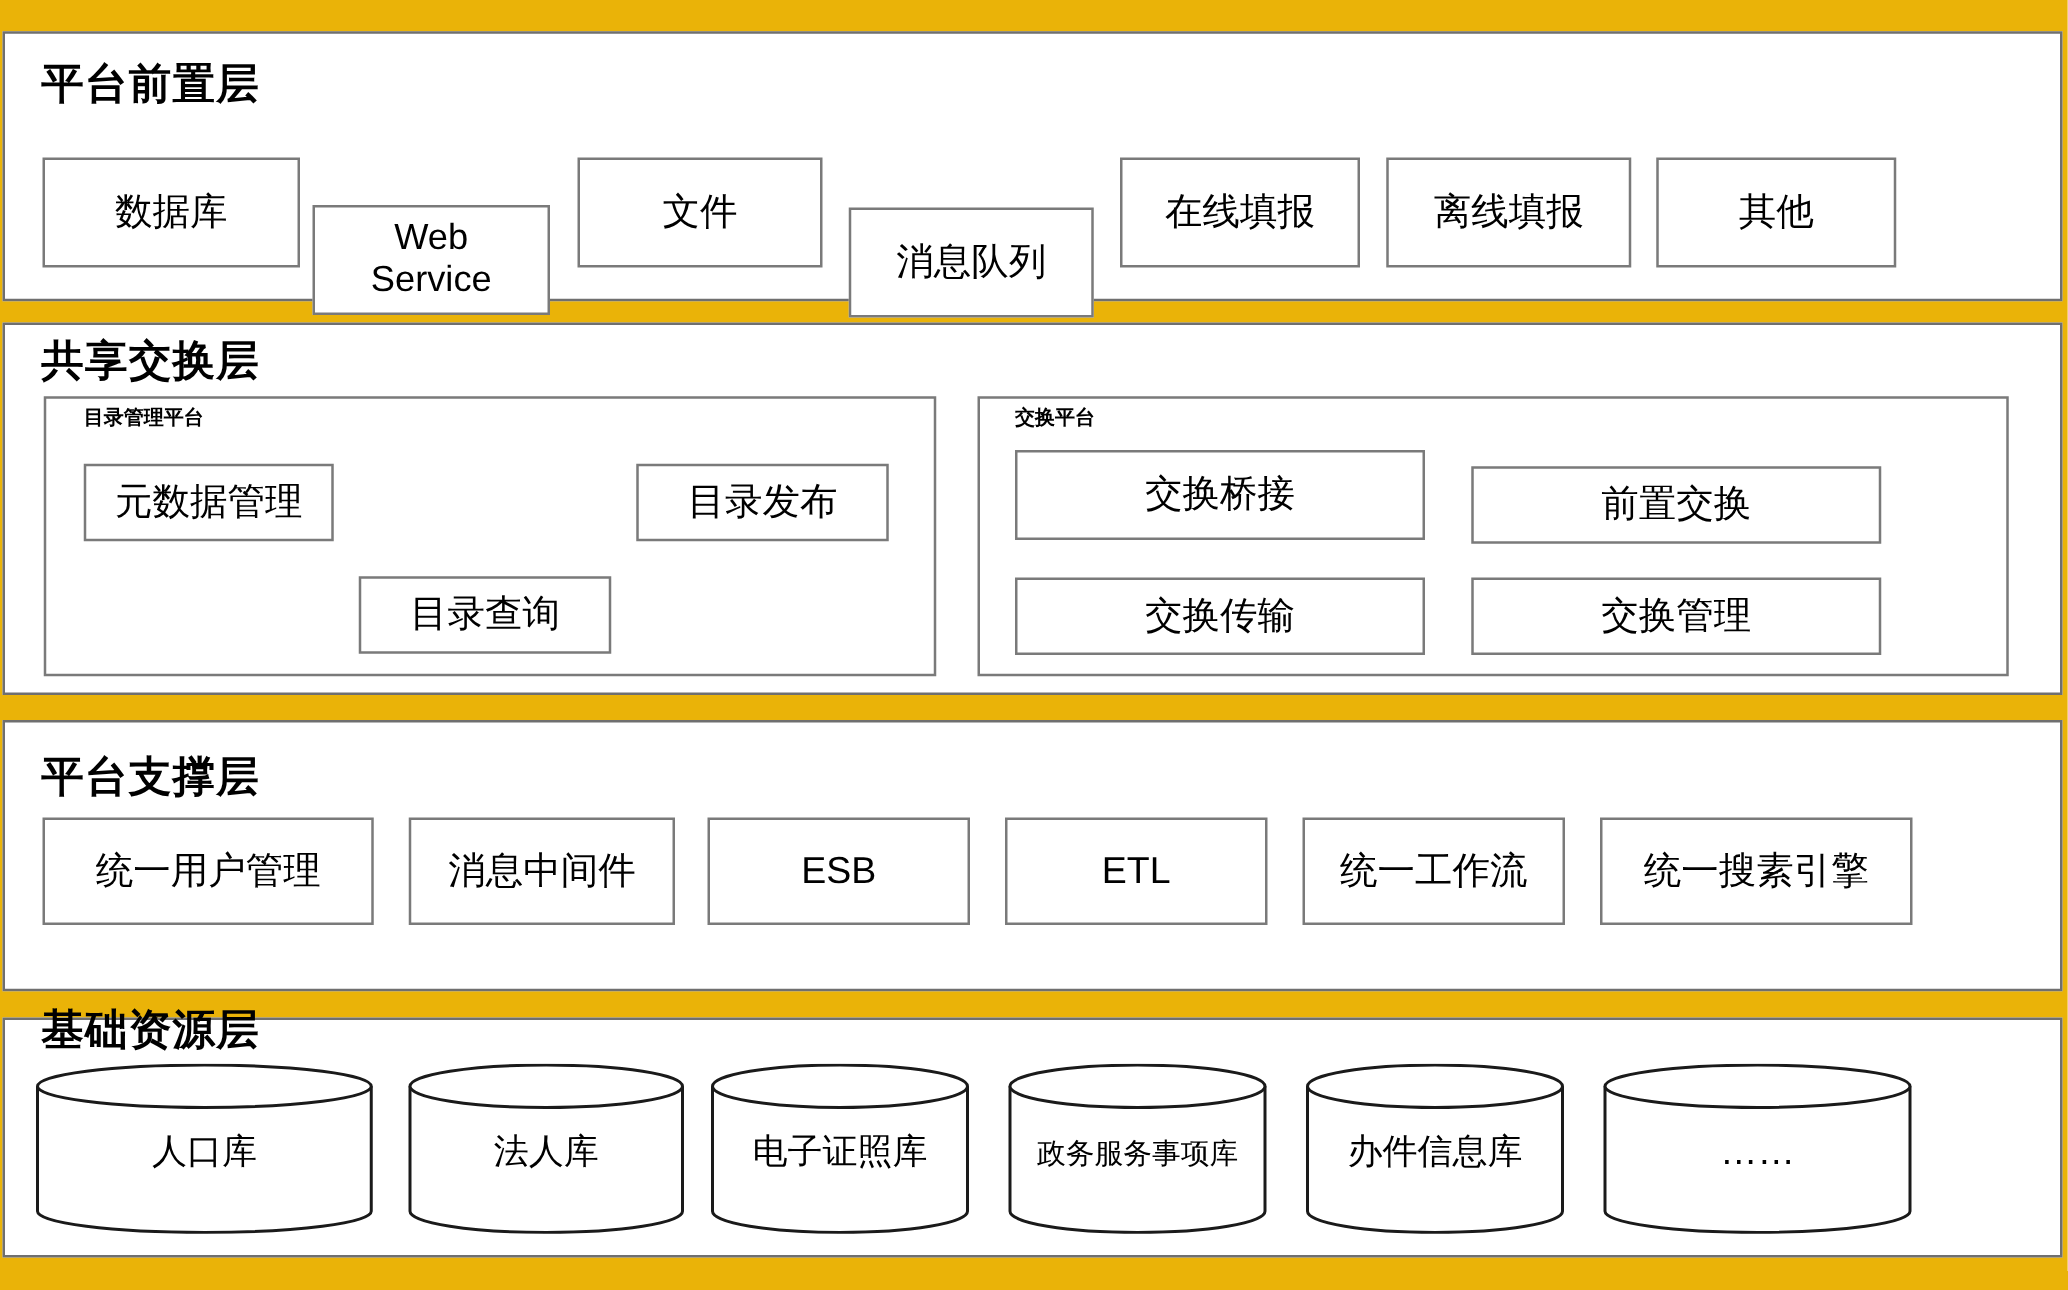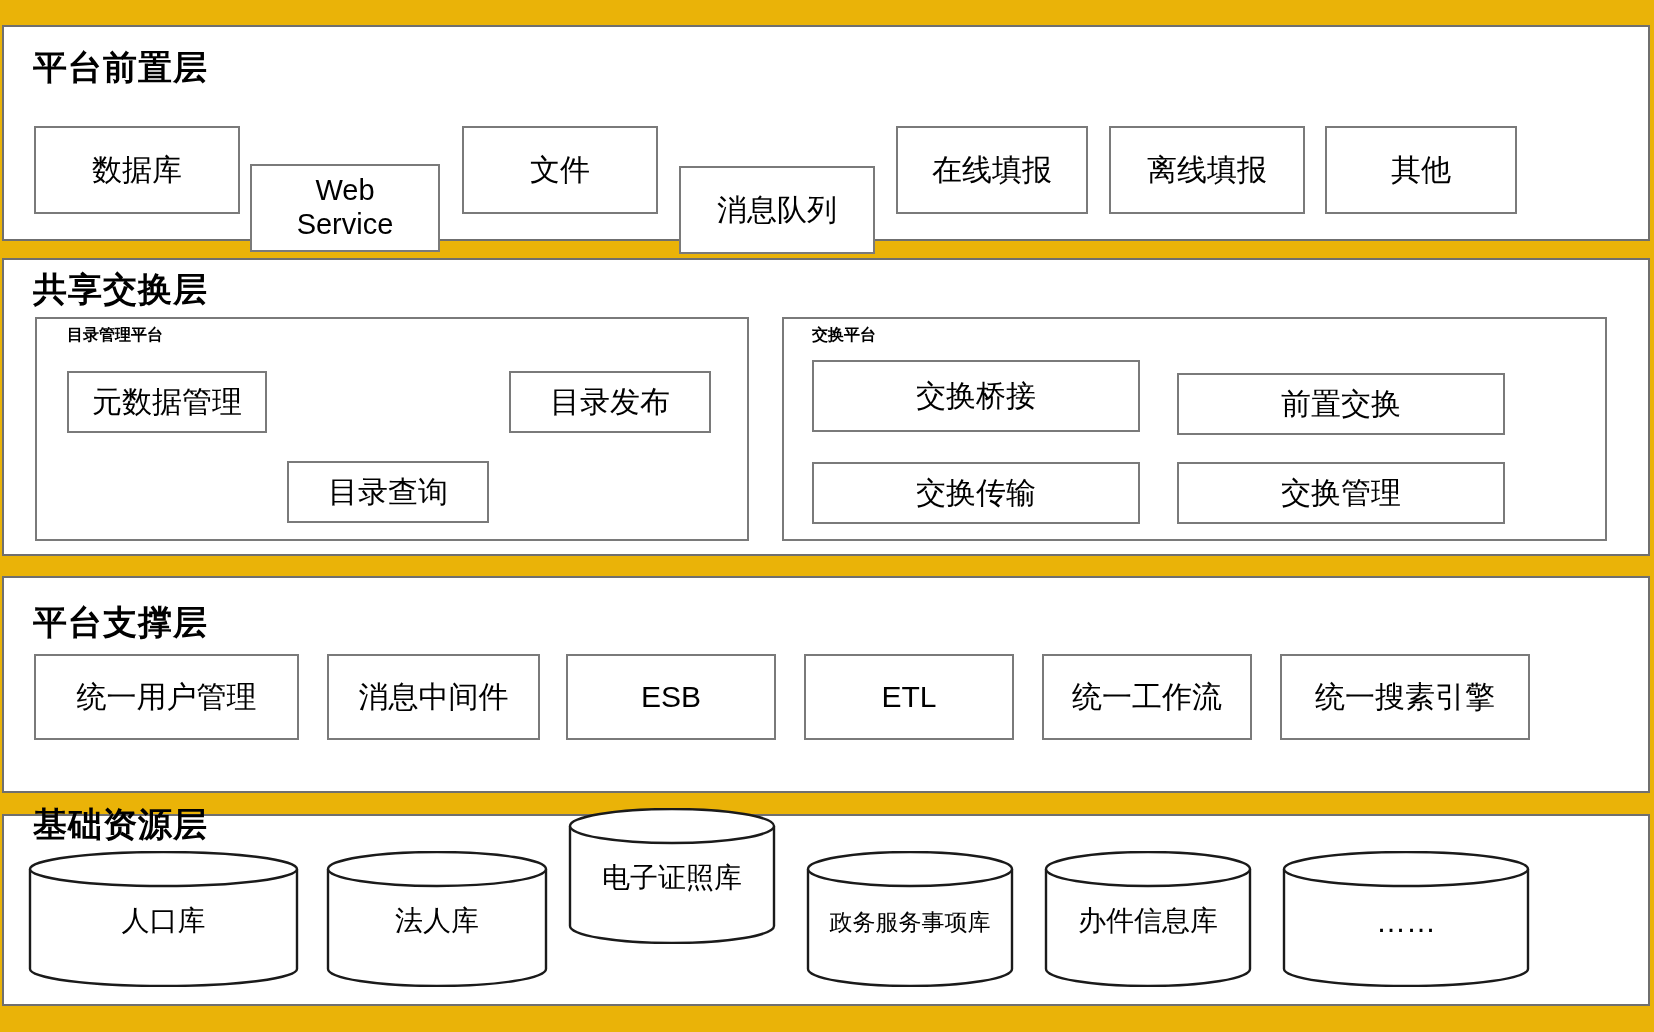--- a/index.html
+++ b/index.html
@@ -165,21 +165,21 @@
   </div>
 
   <div class="cyl" style="left:326px; top:851px; width:222px; height:136px;">
     <svg width="222" height="136" viewBox="0 0 222 136">
       <path d="M2,18 L2,118 A109,17 0 0 0 220,118 L220,18" fill="#ffffff" stroke="#1a1a1a" stroke-width="2.4"></path>
       <ellipse cx="111" cy="18" rx="109" ry="17" fill="#ffffff" stroke="#1a1a1a" stroke-width="2.4"></ellipse>
     </svg>
     <div class="cyl-label" style="top:56px;">法人库</div>
   </div>
 
-  <div class="cyl" style="left:568px; top:808px; width:208px; height:136px;">
+  <div class="cyl" style="left:568px; top:851px; width:208px; height:136px;">
     <svg width="208" height="136" viewBox="0 0 208 136">
       <path d="M2,18 L2,118 A102,17 0 0 0 206,118 L206,18" fill="#ffffff" stroke="#1a1a1a" stroke-width="2.4"></path>
       <ellipse cx="104" cy="18" rx="102" ry="17" fill="#ffffff" stroke="#1a1a1a" stroke-width="2.4"></ellipse>
     </svg>
     <div class="cyl-label" style="top:56px;">电子证照库</div>
   </div>
 
   <div class="cyl" style="left:806px; top:851px; width:208px; height:136px;">
     <svg width="208" height="136" viewBox="0 0 208 136">
       <path d="M2,18 L2,118 A102,17 0 0 0 206,118 L206,18" fill="#ffffff" stroke="#1a1a1a" stroke-width="2.4"></path>

